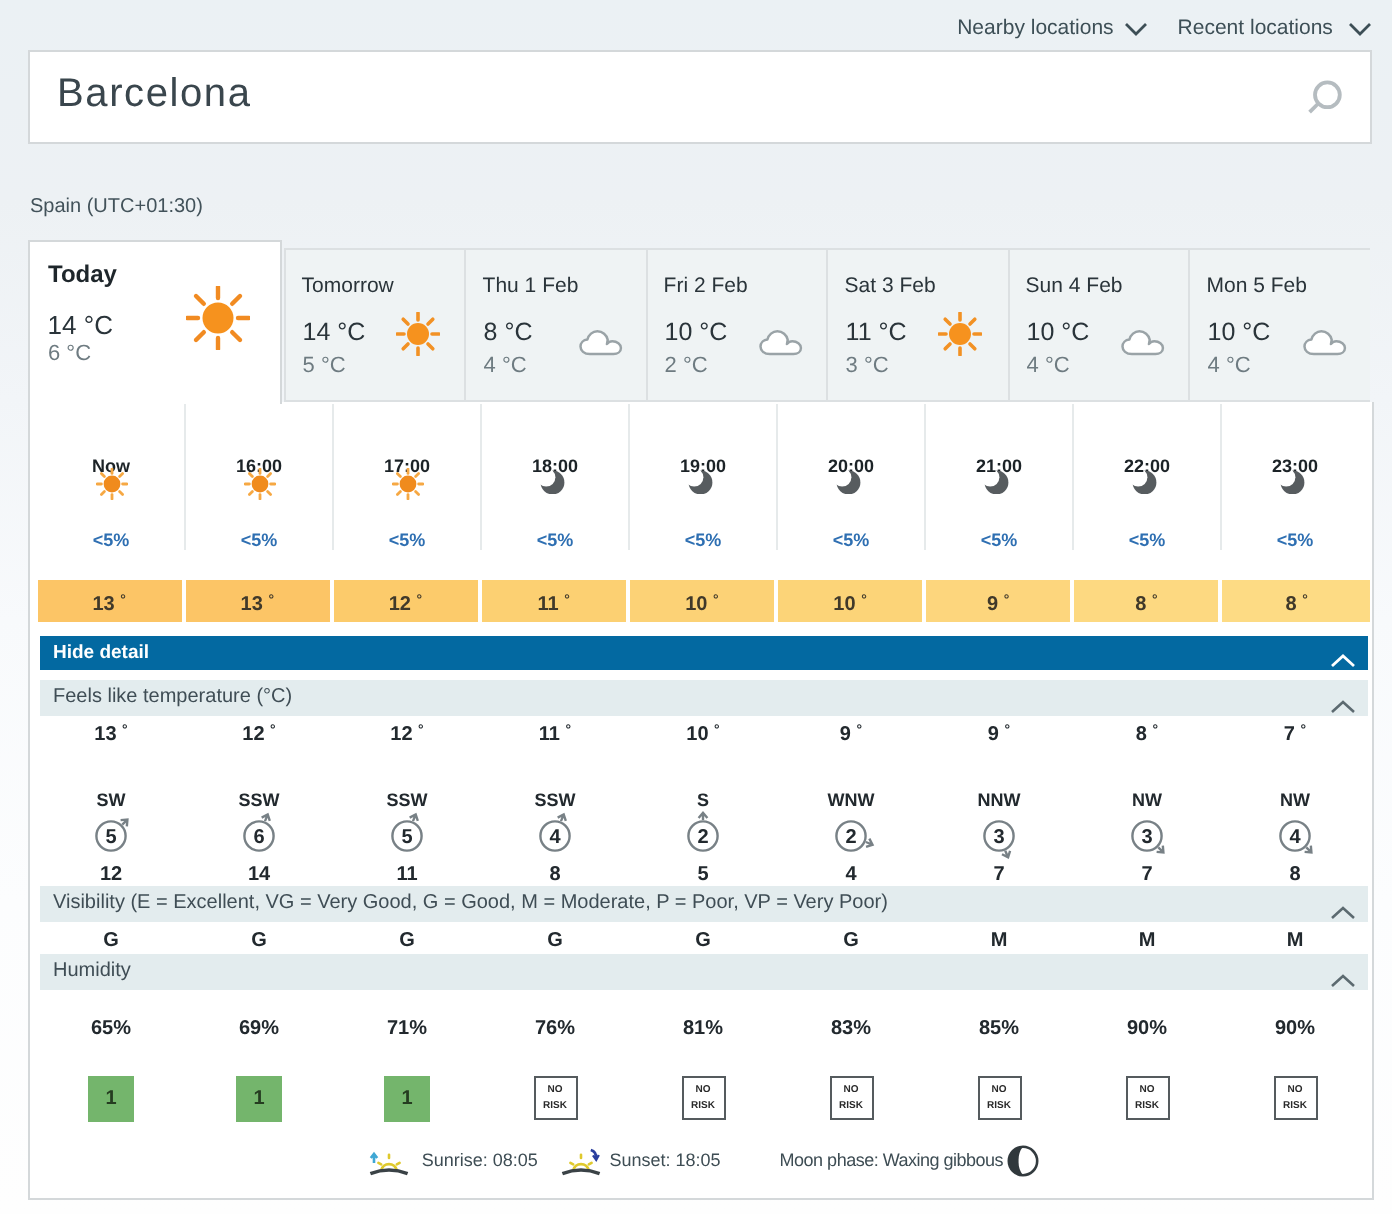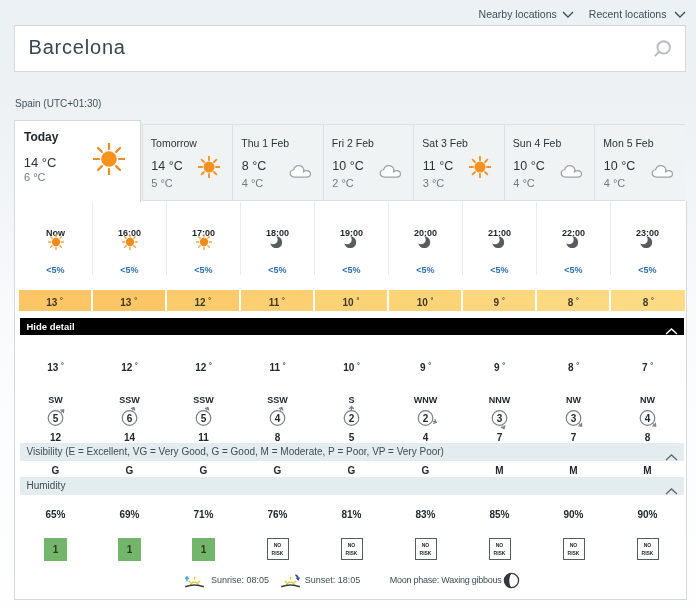--- a/index.html
+++ b/index.html
@@ -21,21 +21,21 @@
 .seps div { width:74px; border-right:1px solid #e6eaeb; }
 .seps div:last-child { border-right:none; }
 .hrs { top:13.6px; font-size:9px; font-weight:700; color:#1c2327;margin-top:13px; }
 .icons { top:32.9px; height:17px; }
 .icons .col { display:flex; align-items:center; justify-content:center; height:17px; }
 .pcp { top:64.4px; font-size:9px; font-weight:700; color:#2e6fb2; }
 .bar { position:absolute; left:3.5px; top:88.5px; width:667px; height:21px; display:flex; }
 .bar div { width:74.1px; border-right:2px solid #fff; font-size:10px; font-weight:700; color:#40392a; text-align:center; line-height:21px; }
 .bar div:last-child { border-right:none; }
 .bar .dg { font-size:7px; vertical-align:3px; }
-.hidebar { position:absolute; left:4.5px; top:117.4px; width:664px; height:17px; background:#000000; color:#fff; font-size:9.5px; font-weight:700; line-height:17px; padding-left:7px; }
+.hidebar { position:absolute; left:4.5px; top:117.4px; width:664px; height:17px; background:#0369a1; color:#fff; font-size:9.5px; font-weight:700; line-height:17px; padding-left:7px; }
 .sect { position:absolute; left:4.5px; width:664px; height:18px; background:#e3ecee; color:#3f4d55; font-size:10px; line-height:18px; padding-left:7px; }
 .chev { position:absolute; right:6px; top:6px; }
 .vals { font-size:10px; font-weight:700; color:#22292e; }
 .vals .dg { font-size:7px; vertical-align:3px; }
 .winddir { font-size:9px; font-weight:700; color:#22292e; }
 .uvgreen { display:inline-block; width:22.5px; height:23px; background:#74b56c; color:#253c20; font-size:10px; font-weight:700; line-height:23px; }
 .norisk { display:inline-block; width:22px; height:22px; background:#fff; border:1px solid #555b5e; color:#2a2a2a; font-size:5px; font-weight:700; line-height:1.5; padding-top:3.8px; }
 </style>
 </head>
 <body>
@@ -295,20 +295,23 @@
       <div style="background:#fcd276">10 <span class="dg">°</span></div>
       <div style="background:#fcd478">10 <span class="dg">°</span></div>
       <div style="background:#fdd67d">9 <span class="dg">°</span></div>
       <div style="background:#fdd981">8 <span class="dg">°</span></div>
       <div style="background:#fddb84">8 <span class="dg">°</span></div>
     </div>
   <div class="hidebar">Hide detail<span class="chev" style="top:5px;"><svg width="13" height="7" viewBox="0 0 13 7">
           <polyline points="1,6 6.5,1 12,6" fill="none" stroke="#fff" stroke-width="1.4"></polyline>
         </svg></span></div>
 
+  <div class="sect" style="top:138.5px;">Feels like temperature (°C)<span class="chev"><svg width="13" height="7" viewBox="0 0 13 7">
+          <polyline points="1,6 6.5,1 12,6" fill="none" stroke="#5c6a70" stroke-width="1.3"></polyline>
+        </svg></span></div>
   <div class="cols vals" style="top:160.8px;" id="feels">
       <div class="col">13 <span class="dg">°</span></div>
       <div class="col">12 <span class="dg">°</span></div>
       <div class="col">12 <span class="dg">°</span></div>
       <div class="col">11 <span class="dg">°</span></div>
       <div class="col">10 <span class="dg">°</span></div>
       <div class="col">9 <span class="dg">°</span></div>
       <div class="col">9 <span class="dg">°</span></div>
       <div class="col">8 <span class="dg">°</span></div>
       <div class="col">7 <span class="dg">°</span></div>

